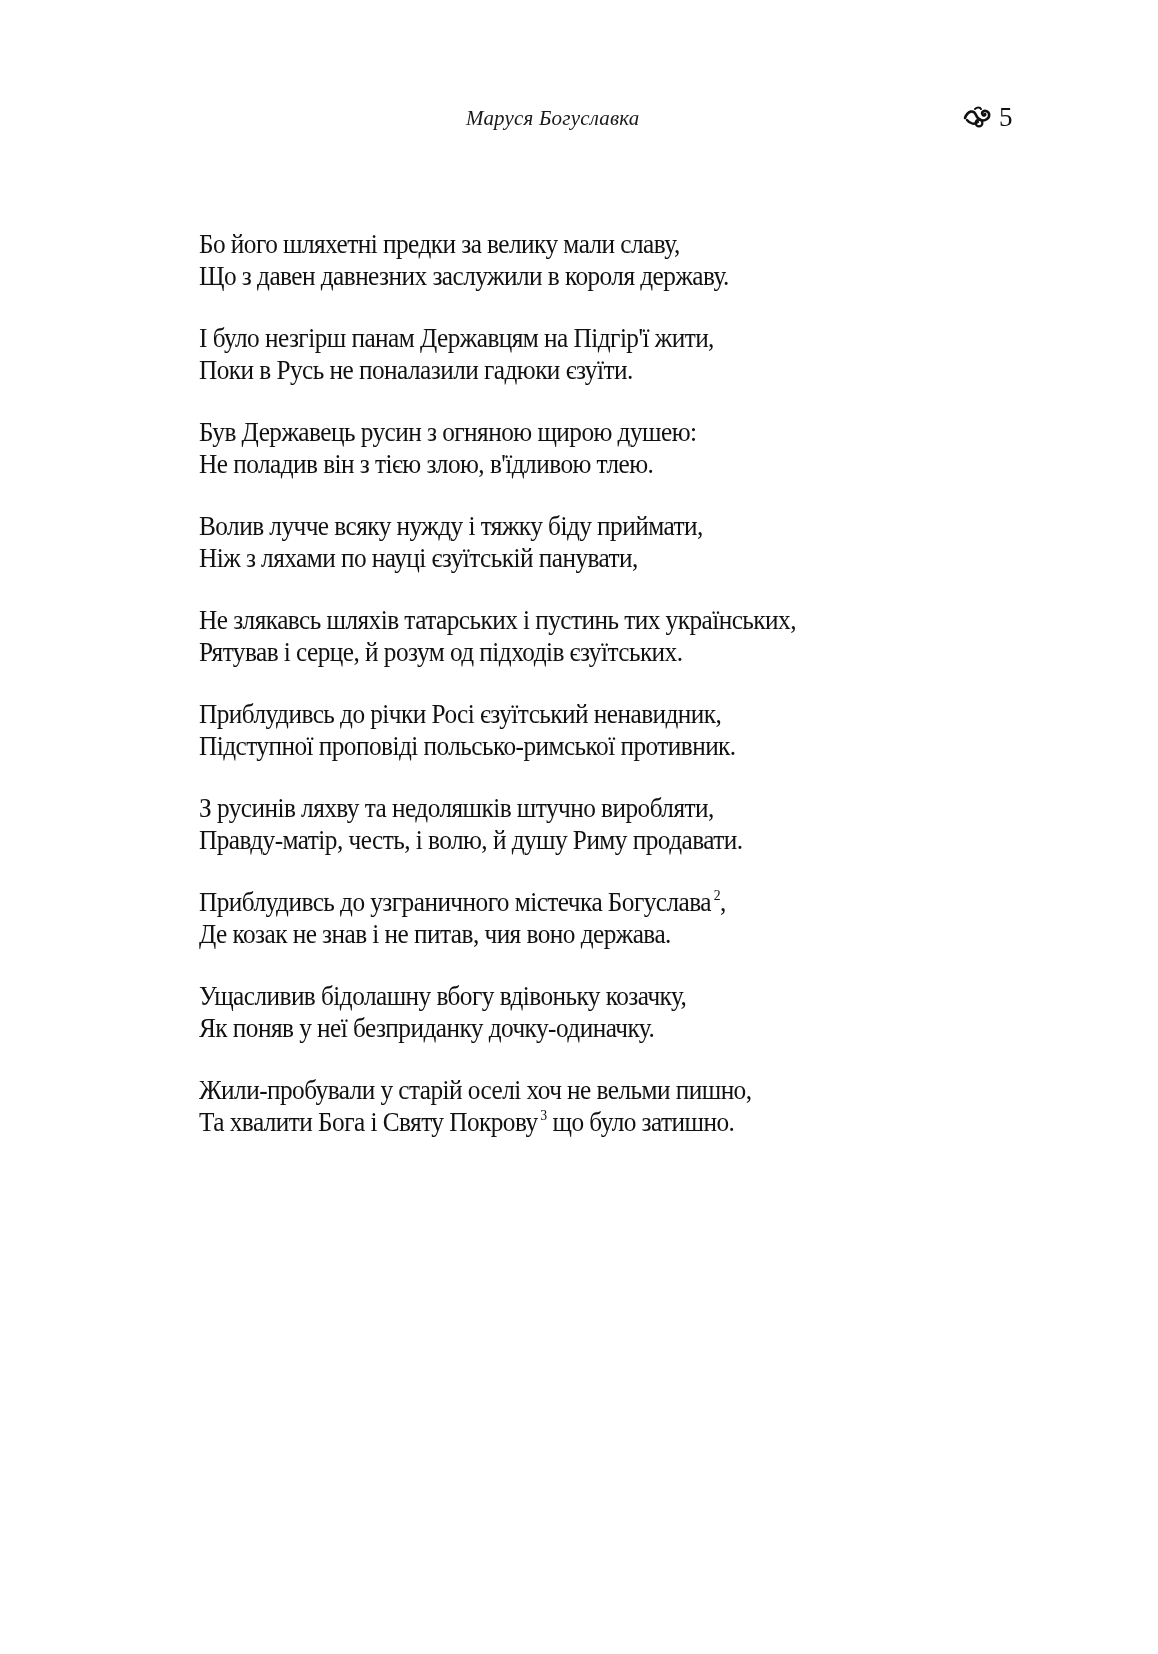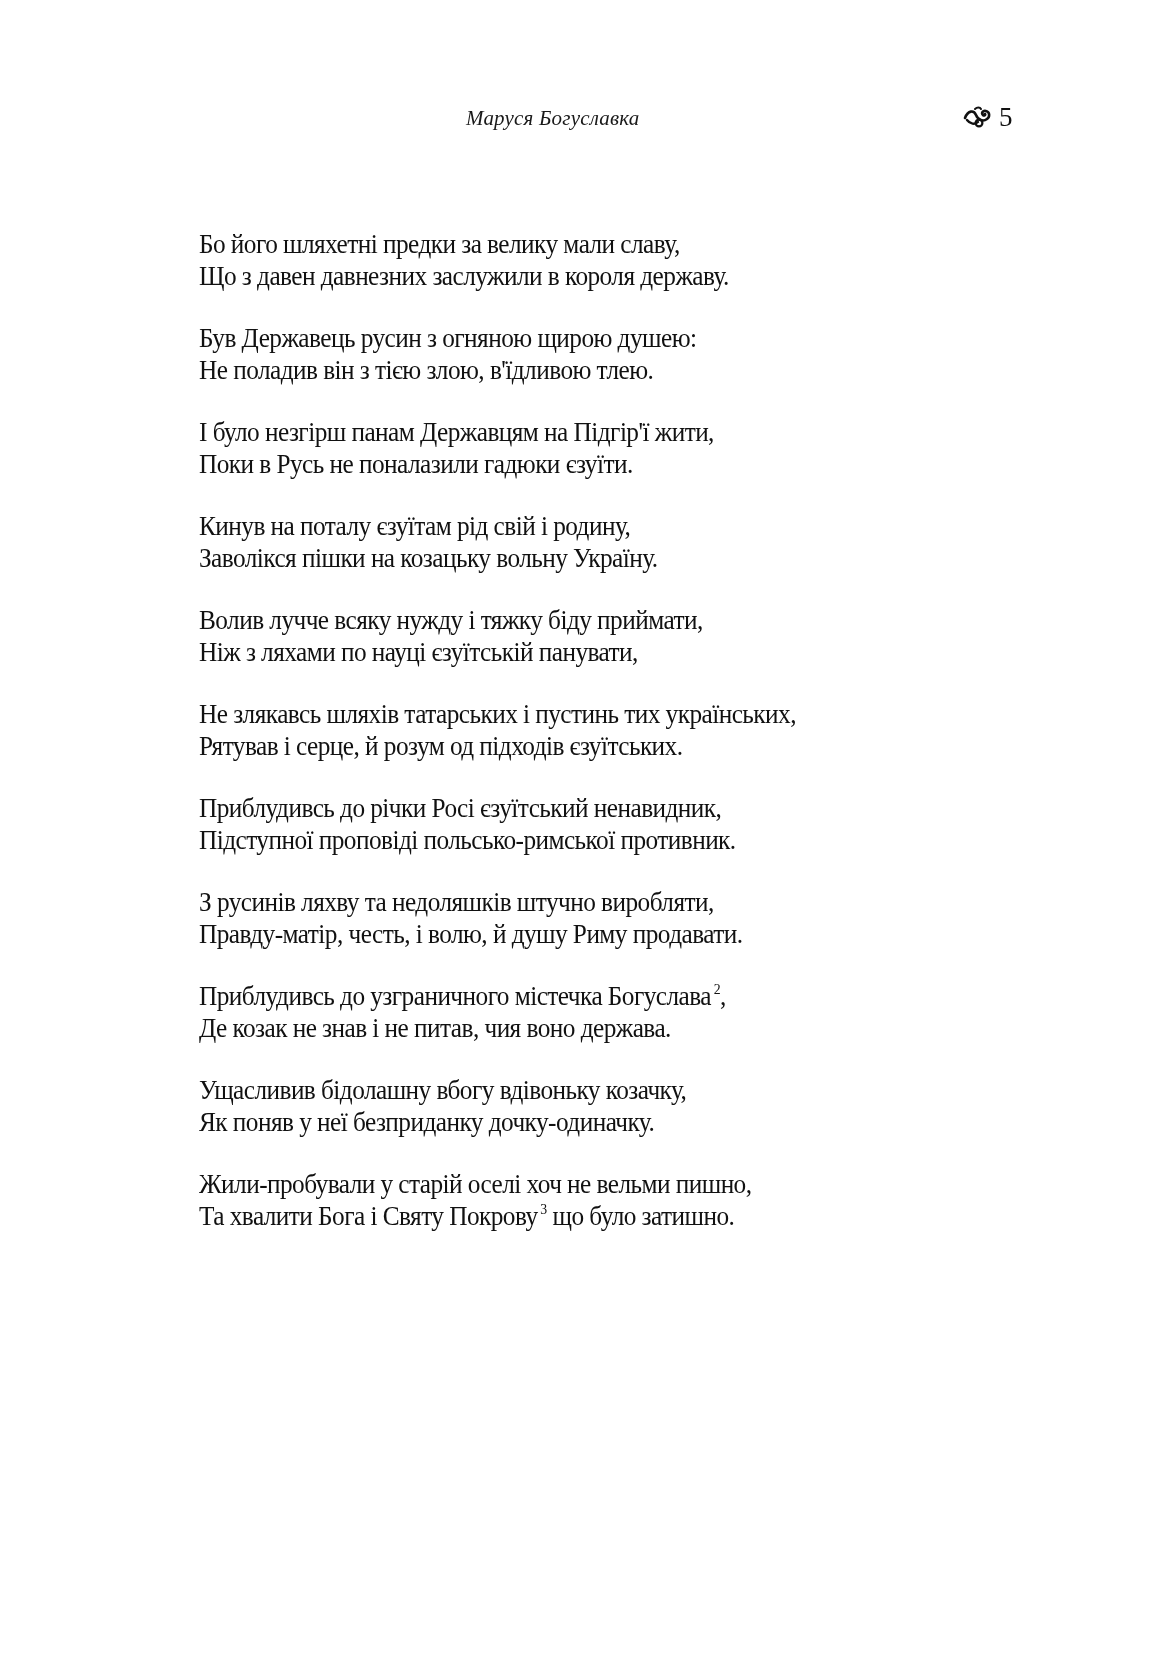--- a/index.html
+++ b/index.html
@@ -97,33 +97,29 @@
   </div>
 
   <div class="poem">
 
     <div class="stanza">
       <span class="line">Бо його шляхетні предки за велику мали славу,</span>
       <span class="line">Що з давен давнезних заслужили в короля державу.</span>
     </div>
 
     <div class="stanza">
-      <span class="line">Був Державець русин з огняною щирою душею:</span>
-      <span class="line">Не поладив він з тією злою, в'їдливою тлею.</span>
-    </div>
-
-    <div class="stanza">
       <span class="line">І було незгірш панам Державцям на Підгір'ї жити,</span>
       <span class="line">Поки в Русь не поналазили гадюки єзуїти.</span>
     </div>
 
     <div class="stanza">
-      <span class="line">Кинув на поталу єзуїтам рід свій і родину,</span>
-      <span class="line">Заволікся пішки на козацьку вольну Україну.</span>
+      <span class="line">Був Державець русин з огняною щирою душею:</span>
+      <span class="line">Не поладив він з тією злою, в'їдливою тлею.</span>
     </div>
+
 
     <div class="stanza">
       <span class="line">Волив лучче всяку нужду і тяжку біду приймати,</span>
       <span class="line">Ніж з ляхами по науці єзуїтській панувати,</span>
     </div>
 
     <div class="stanza">
       <span class="line">Не злякавсь шляхів татарських і пустинь тих українських,</span>
       <span class="line">Рятував і серце, й розум од підходів єзуїтських.</span>
     </div>

